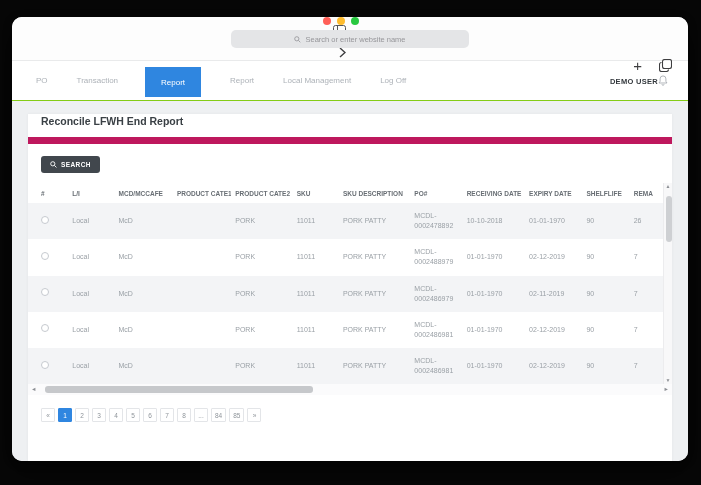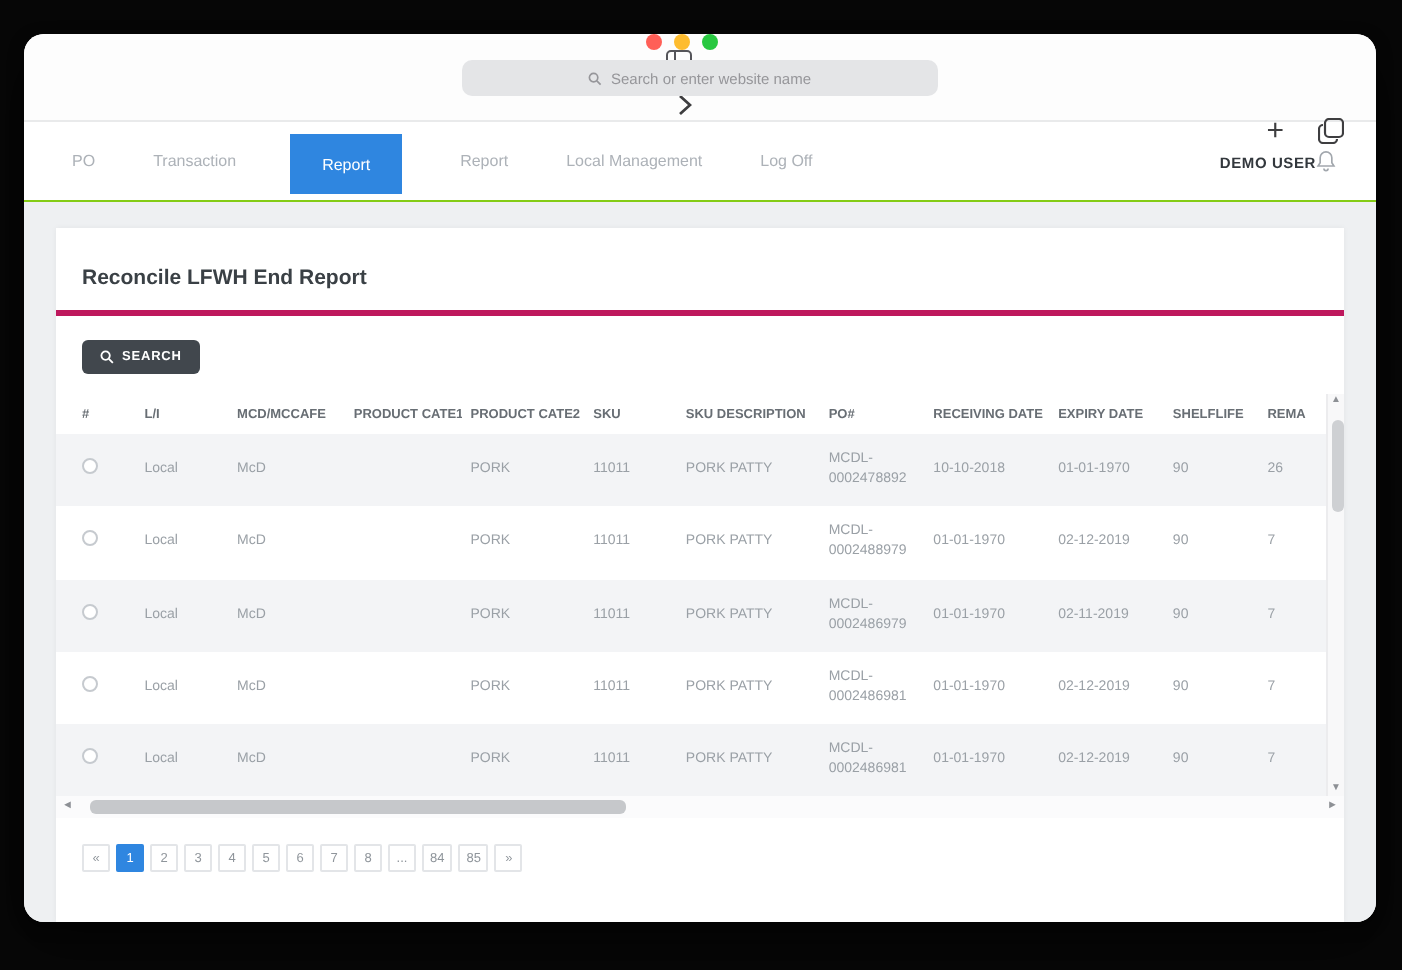--- a/index.html
+++ b/index.html
@@ -54,22 +54,22 @@
     background:#2f86e0; color:#ffffff; padding:12px 16px; margin-left:-2px;
     height:30px; margin-top:6px; align-self:flex-start;
   }
   .nav-right { margin-left:auto; display:flex; align-items:flex-end; padding-right:20px; }
   .nav-user { font-size:7.5px; font-weight:bold; color:#33383d; letter-spacing:.3px; }
 
   
   .content { background:#eef0f2; height:calc(100% - 84px); padding:13px 16px 0; }
   .card { background:#ffffff; height:100%; box-shadow:0 0 3px rgba(0,0,0,.05); overflow:hidden; }
   .card-title {
-    padding:19px 13px 10px; font-size:10.5px; font-weight:bold; color:#3a4045;
-    border-bottom:3px solid #be185d;
+    padding:1px 13px 10px; font-size:10.5px; font-weight:bold; color:#3a4045;
+    border-bottom:7px solid #be185d;
   }
   .search-btn {
     display:inline-flex; align-items:center; gap:4px;
     margin:12px 13px 10px; background:#41474d; color:#fff;
     font-size:6.5px; font-weight:bold; letter-spacing:.4px;
     padding:5px 9px; border:none; border-radius:3px;
     font-family:inherit; cursor:pointer;
   }
 
   

